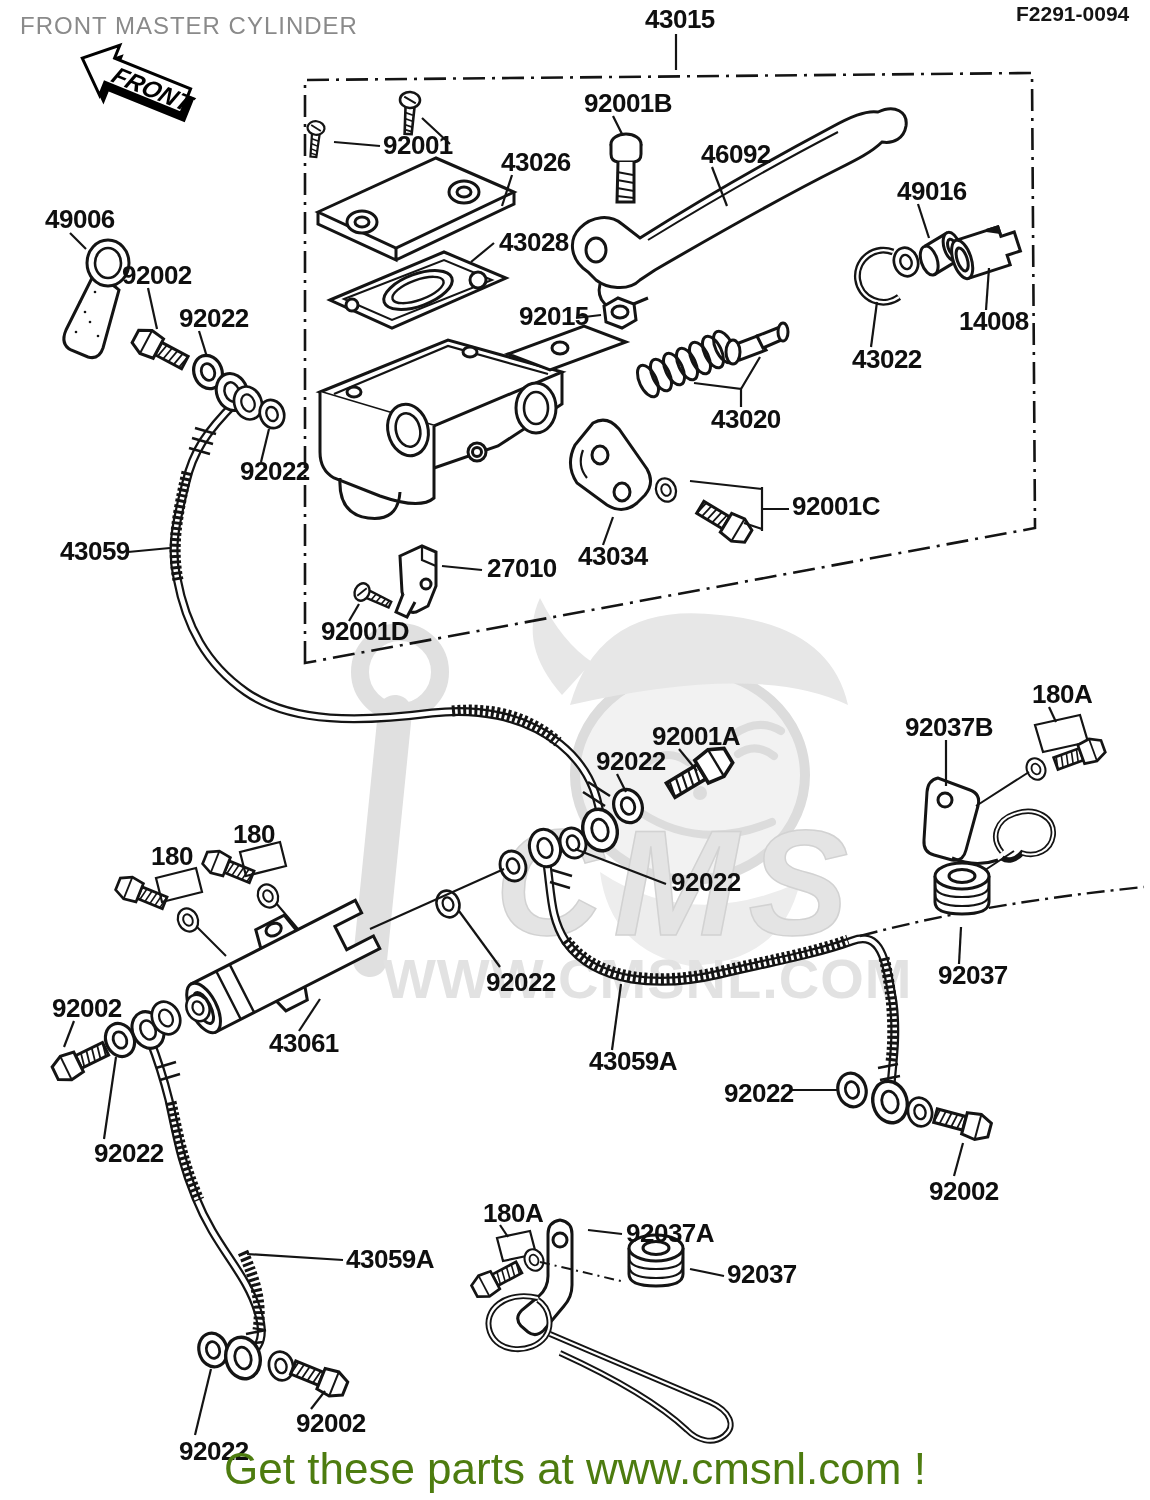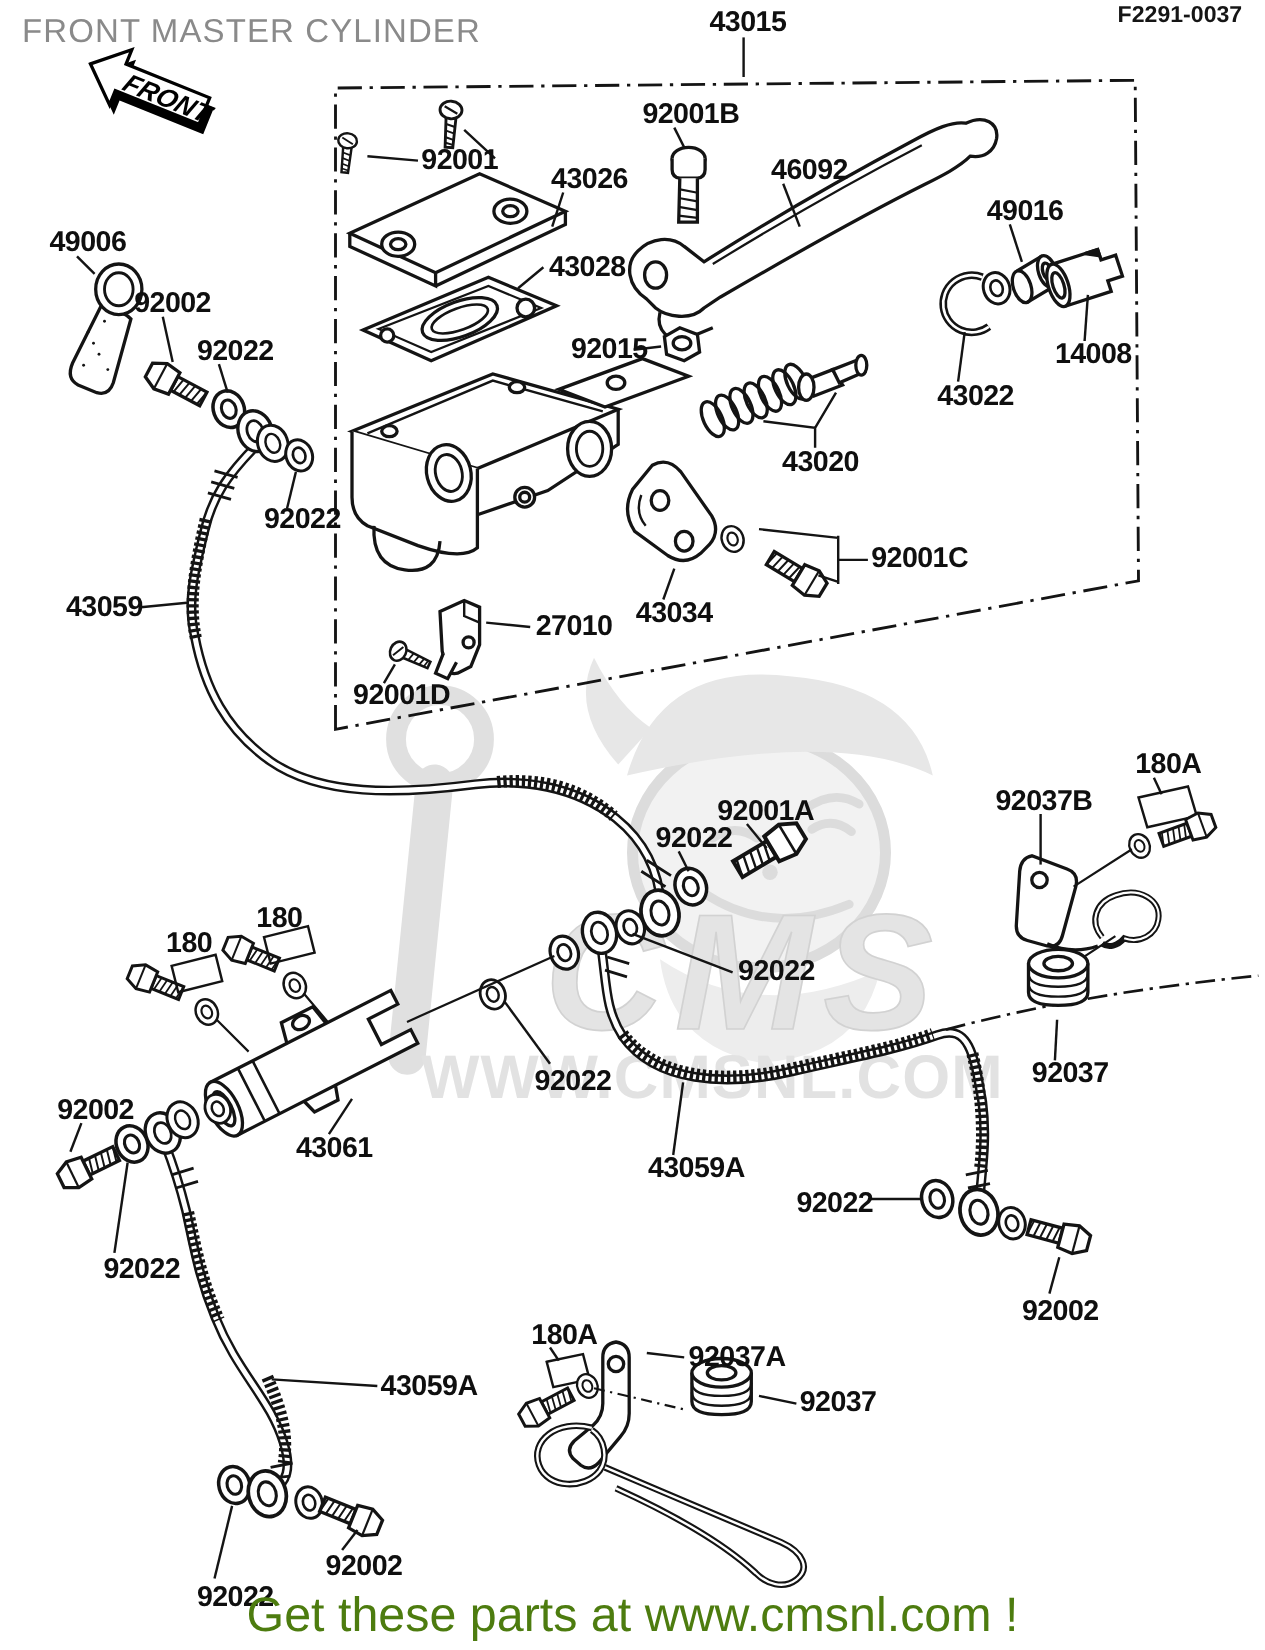--- a/index.html
+++ b/index.html
@@ -1,36 +1,36 @@
 <!DOCTYPE html>
 <html><head>
 <meta charset="utf-8">
 <style>
   html,body{margin:0;padding:0;}
   body{width:1150px;height:1500px;position:relative;background:#fff;overflow:hidden;
        font-family:"Liberation Sans",sans-serif;}
   .abs{position:absolute;}
-  #page-title{left:20px;top:12px;font-size:30px;color:#8a8a8a;letter-spacing:1px;white-space:nowrap;}
+  #page-title{left:20px;top:12px;font-size:24px;color:#8a8a8a;letter-spacing:1px;white-space:nowrap;}
   #diagram-code{left:1016px;top:2px;font-size:21px;font-weight:bold;color:#151515;white-space:nowrap;}
   #footer{left:0;right:0;top:1444px;text-align:center;font-size:44px;color:#4d7c0f;white-space:nowrap;}
   svg#art{position:absolute;left:0;top:0;}
   #labels-layer text{font-family:"Liberation Sans",sans-serif;font-weight:bold;font-size:26px;
        fill:#0f0f0f;letter-spacing:-0.5px;}
   .wm-cms{font-family:"Liberation Sans",sans-serif;font-weight:bold;font-style:italic;
        font-size:150px;fill:#e4e4e4;stroke:#d2d2d2;stroke-width:1.5px;letter-spacing:10px;}
   .wm-url{font-family:"Liberation Sans",sans-serif;font-weight:bold;font-size:56px;
        fill:#e2e2e2;letter-spacing:1px;}
   .front-txt{font-family:"Liberation Sans",sans-serif;font-weight:bold;font-style:italic;
        font-size:24px;fill:#000;}
 </style>
 </head>
 <body>
 
 <div class="abs" id="page-title">FRONT MASTER CYLINDER</div>
-<div class="abs" id="diagram-code">F2291-0037</div>
+<div class="abs" id="diagram-code">F2291-0094</div>
 
 <svg id="art" width="1150" height="1500" viewBox="0 0 1150 1500">
 
   <defs>
     <g id="washer">
       <ellipse rx="14" ry="17" fill="#fff" stroke="#141414" stroke-width="3.2"></ellipse>
       <ellipse rx="6.5" ry="8.5" fill="#fff" stroke="#141414" stroke-width="2.8"></ellipse>
     </g>
     <g id="banjoeye">
       <ellipse rx="17" ry="21" fill="#fff" stroke="#141414" stroke-width="3.4"></ellipse>

